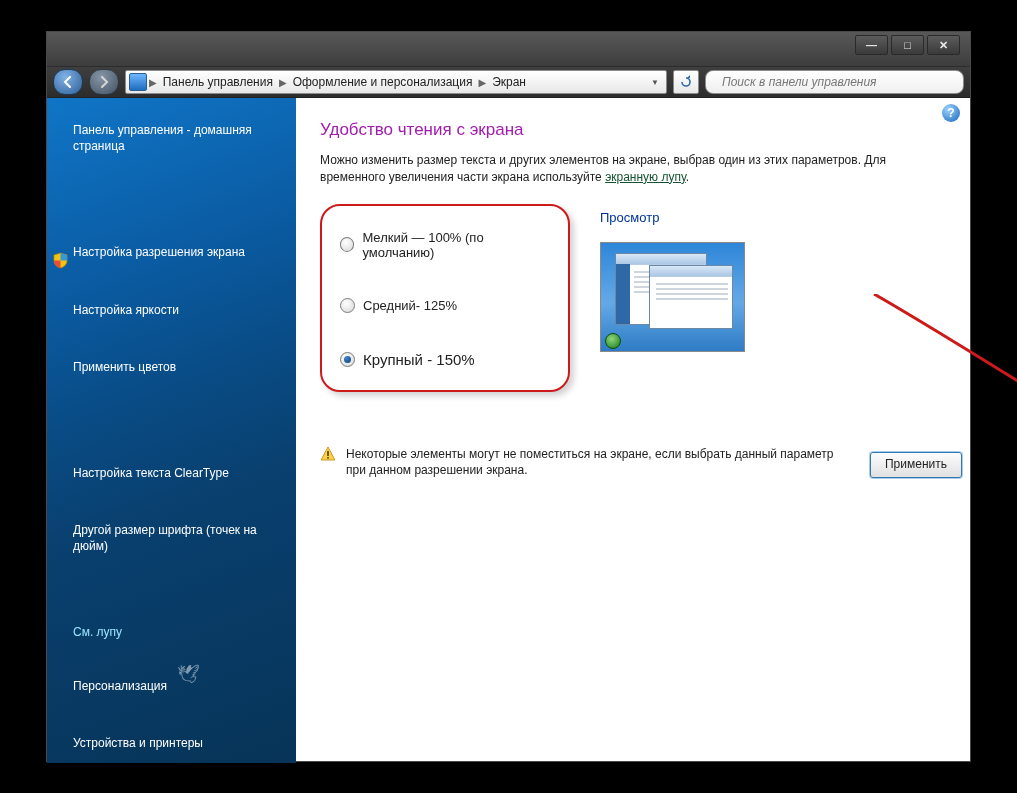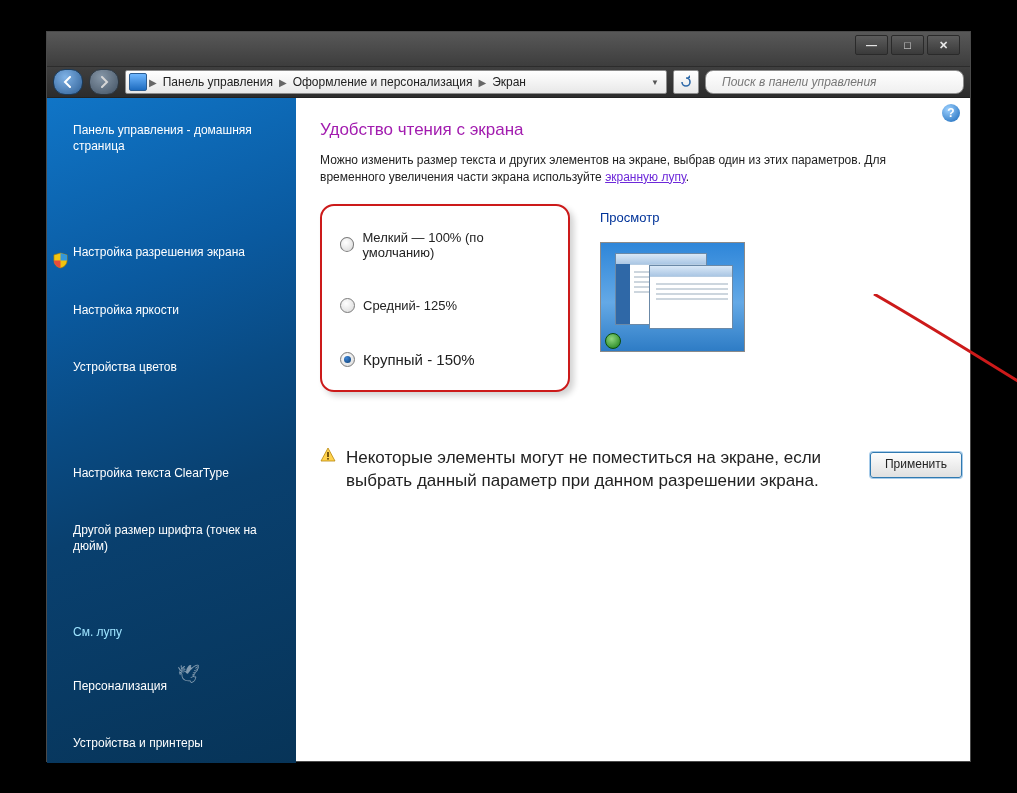--- a/index.html
+++ b/index.html
@@ -207,29 +207,29 @@
     font-weight: 400;
     margin: 0 0 12px 0;
   }
   .intro {
     font-size: 12px;
     line-height: 1.4;
     max-width: 610px;
     margin-bottom: 18px;
   }
   .intro a {
-    color: #6d28d9;
+    color: #14532d;
     text-decoration: underline;
   }
 
   .options-row { display: flex; gap: 30px; }
 
   .options-box {
     border: 2px solid #cc1a1a;
-    border-radius: 14px;
+    border-radius: 20px;
     box-shadow: 4px 4px 6px rgba(0,0,0,0.18);
     padding: 16px 18px 18px 18px;
     width: 250px;
     box-sizing: border-box;
     background: #fff;
   }
   .opt {
     display: flex;
     align-items: center;
     gap: 8px;
@@ -283,21 +283,21 @@
   .pv-lines { position:absolute; left:18px; right:4px; top:14px; }
   .pv-lines span{ display:block; height:2px; background:#cdd6de; margin:3px 0;}
   .pv-start { position:absolute; left:4px; bottom:2px; width:14px; height:14px; border-radius:50%; background: radial-gradient(circle at 40% 35%, #8fd77f, #157a13); border:1px solid #0b4d0a;}
 
   .warning {
     display: flex;
     align-items: flex-start;
     gap: 10px;
     margin-top: 54px;
     max-width: 520px;
-    font-size: 17px;
+    font-size: 12px;
     line-height: 1.4;
   }
   .warn-icon {
     width: 16px;
     height: 16px;
     flex: 0 0 16px;
   }
   .warn-icon svg { width:16px; height:16px; }
 
   .apply-btn {
@@ -405,21 +405,21 @@
         <span class="item">Настройка разрешения экрана</span>
         <span class="item">Настройка яркости</span>
 
         <span class="shield" style="top:154px">
           <svg viewBox="0 0 16 18">
               <path d="M8 1 L15 3 V9 C15 13 12 16 8 17 C4 16 1 13 1 9 V3 Z" fill="#f1c40f" stroke="#aa7d00" stroke-width="0.7"></path>
               <path d="M8 1 L15 3 V9 H8 Z" fill="#3498db"></path>
               <path d="M8 9 H1 V9 C1 13 4 16 8 17 Z" fill="#e74c3c"></path>
             </svg>
         </span>
-        <span class="item">Устройства цветов</span>
+        <span class="item">Применить цветов</span>
 
         <div class="sep"></div>
         <span class="item">Настройка текста ClearType</span>
         <span class="item">Другой размер шрифта (точек на дюйм)</span>
 
         <div class="fill"></div>
         <span class="see-also-bird">🕊</span>
         <div class="see-also-title">См. лупу</div>
         <span class="item">Персонализация</span>
         <span class="item">Устройства и принтеры</span>

